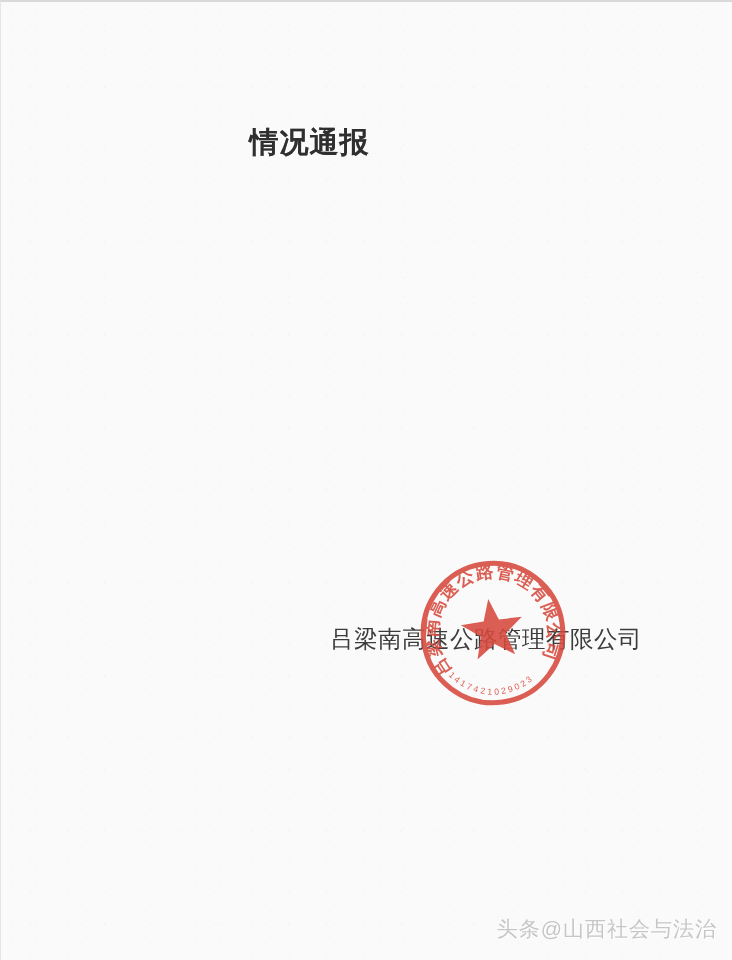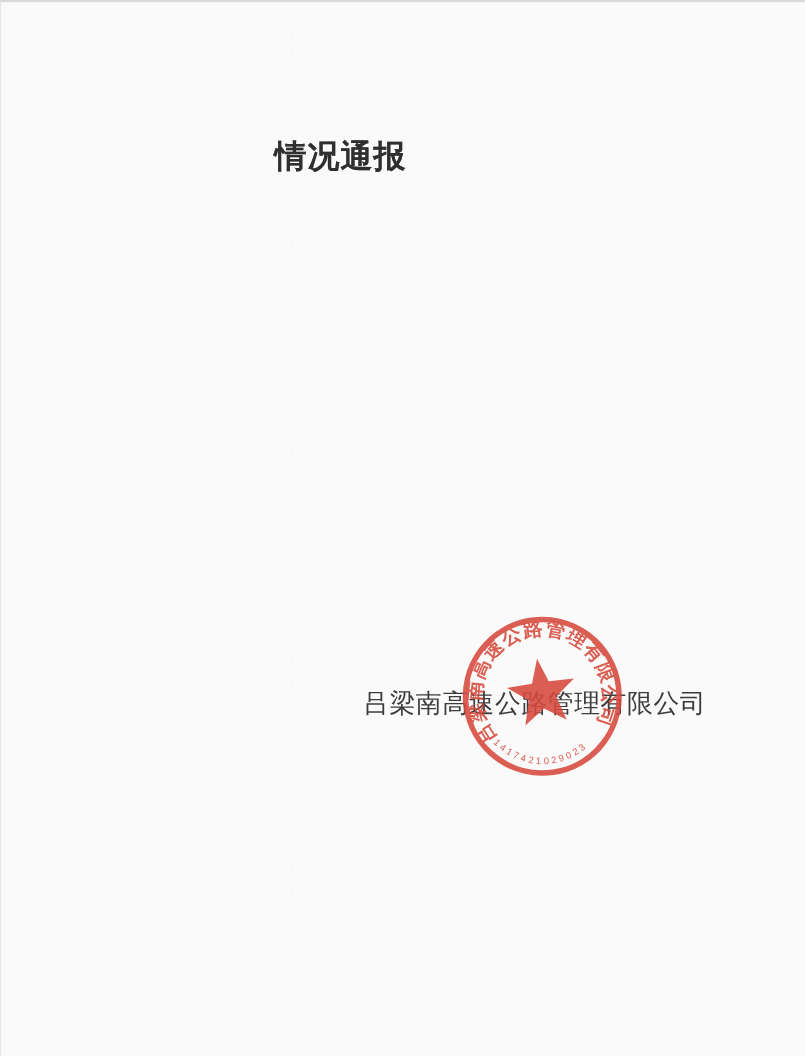--- a/index.html
+++ b/index.html
@@ -70,14 +70,15 @@
     <circle cx="90" cy="90" r="69" fill="none" stroke-width="5" stroke="#d6493c"></circle>
     <path d="M90,56 L97.6,77.5 L120.4,78.1 L102.4,92 L108.8,113.9 L90,101 L71.2,113.9 L77.6,92 L59.6,78.1 L82.4,77.5 Z" fill="#d6493c"></path>
     <text font-size="17.5" letter-spacing="1" font-weight="700" font-family="Liberation Serif, serif" fill="#d6493c">
       <textPath href="#sealArcTop" startOffset="0">吕梁南高速公路管理有限公司</textPath>
     </text>
     <text font-size="8.5" letter-spacing="2.5" font-family="Liberation Sans, sans-serif" fill="#d6493c">
       <textPath href="#sealArcBottom" startOffset="6">1417421029023</textPath>
     </text>
   </svg>
 
+  <div class="watermark">头条@山西社会与法治</div>
 
 </div>
 
 </body></html>

